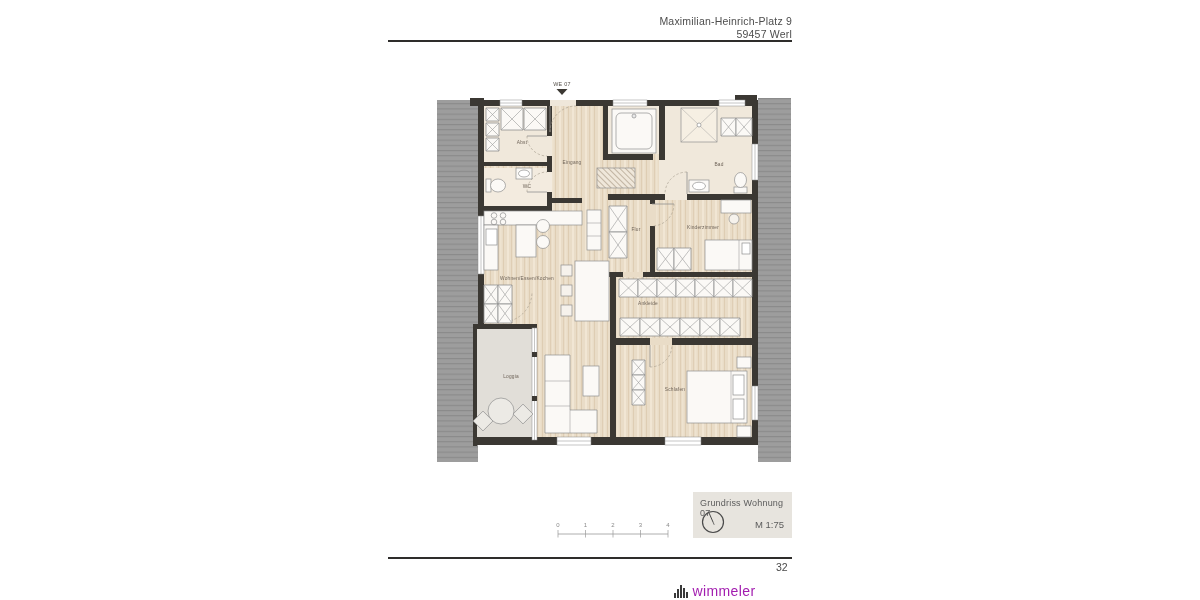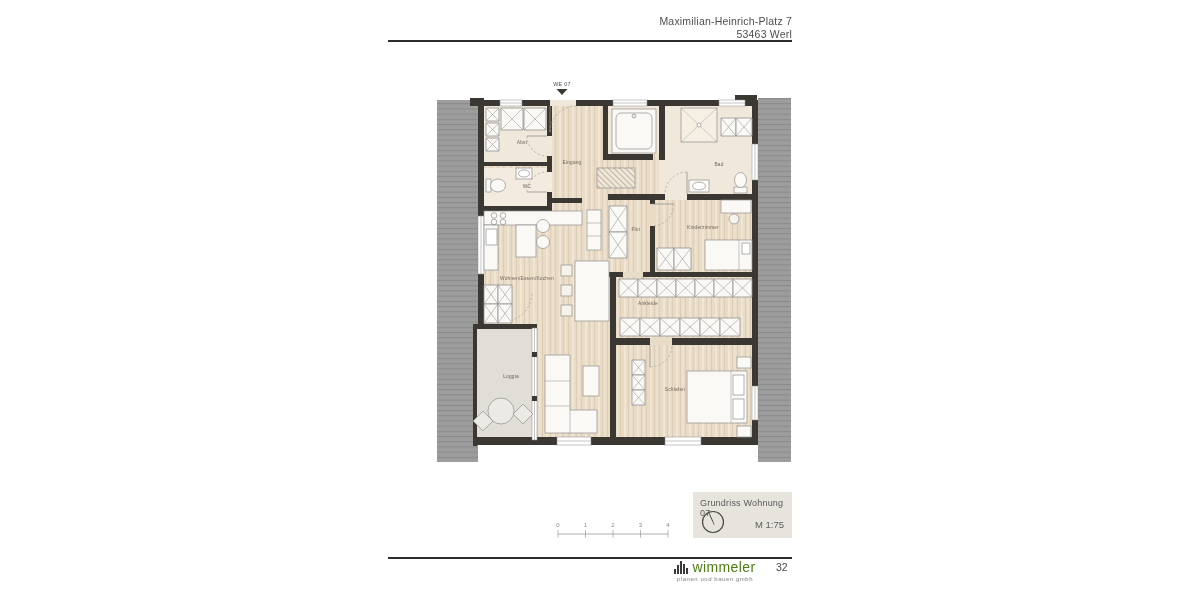--- a/index.html
+++ b/index.html
@@ -12,35 +12,35 @@
   .planwrap{position:absolute;left:437px;top:78px;width:354px;height:384px;}
   .titleblock{position:absolute;left:693px;top:492px;width:99px;height:46px;background:#e7e4de;}
   .titleblock .tb-title{position:absolute;left:7px;top:6px;font-size:9px;color:#5c5c5c;letter-spacing:.2px;}
   .titleblock .tb-scale{position:absolute;right:8px;bottom:8px;font-size:9.5px;color:#5c5c5c;}
   .titleblock svg{position:absolute;left:6px;bottom:3px;}
   .scalebar{position:absolute;left:553px;top:519px;}
   .logo{position:absolute;left:672px;top:560px;width:86px;display:flex;flex-direction:column;align-items:center;}
   .logo-top{display:flex;align-items:flex-end;gap:4px;}
   .bars{display:flex;align-items:flex-end;gap:1px;height:14px;}
   .bars i{display:block;width:2px;background:#3a3a3a;}
-  .wordmark{font-size:14px;color:#4d7c0f;letter-spacing:.4px;line-height:14px;}
+  .wordmark{font-size:14px;color:#a21caf;letter-spacing:.4px;line-height:14px;margin-top:24px;}
   .subtext{font-size:6px;color:#808080;letter-spacing:.55px;margin-top:2px;white-space:nowrap;}
   .pagenum{position:absolute;left:776px;top:561px;font-size:10.5px;color:#4a4a4a;}
   svg text.rlabel{fill:#6f6459;font-size:4.8px;letter-spacing:.2px;font-family:"Liberation Sans",sans-serif;}
   svg text.unit{fill:#55504a;font-size:5.4px;letter-spacing:.3px;font-family:"Liberation Sans",sans-serif;}
   svg text.tick{fill:#8a8a8a;font-size:6px;font-family:"Liberation Sans",sans-serif;}
 </style>
 </head>
 <body>
 
 <div id="page">
 
   <div class="addr">
-    <div>Maximilian-Heinrich-Platz 7</div>
-    <div>53463 Werl</div>
+    <div>Maximilian-Heinrich-Platz 9</div>
+    <div>59457 Werl</div>
   </div>
   <div class="rule top"></div>
 
   <div class="planwrap">
   <svg width="354" height="384" viewBox="0 -20 354 384">
     <defs>
       <pattern id="roof" width="8" height="5.2" patternUnits="userSpaceOnUse">
         <rect width="8" height="5.2" fill="#9d9d9d"></rect>
             <rect width="8" height="1.1" fill="#8a8a8a"></rect>
       </pattern>

